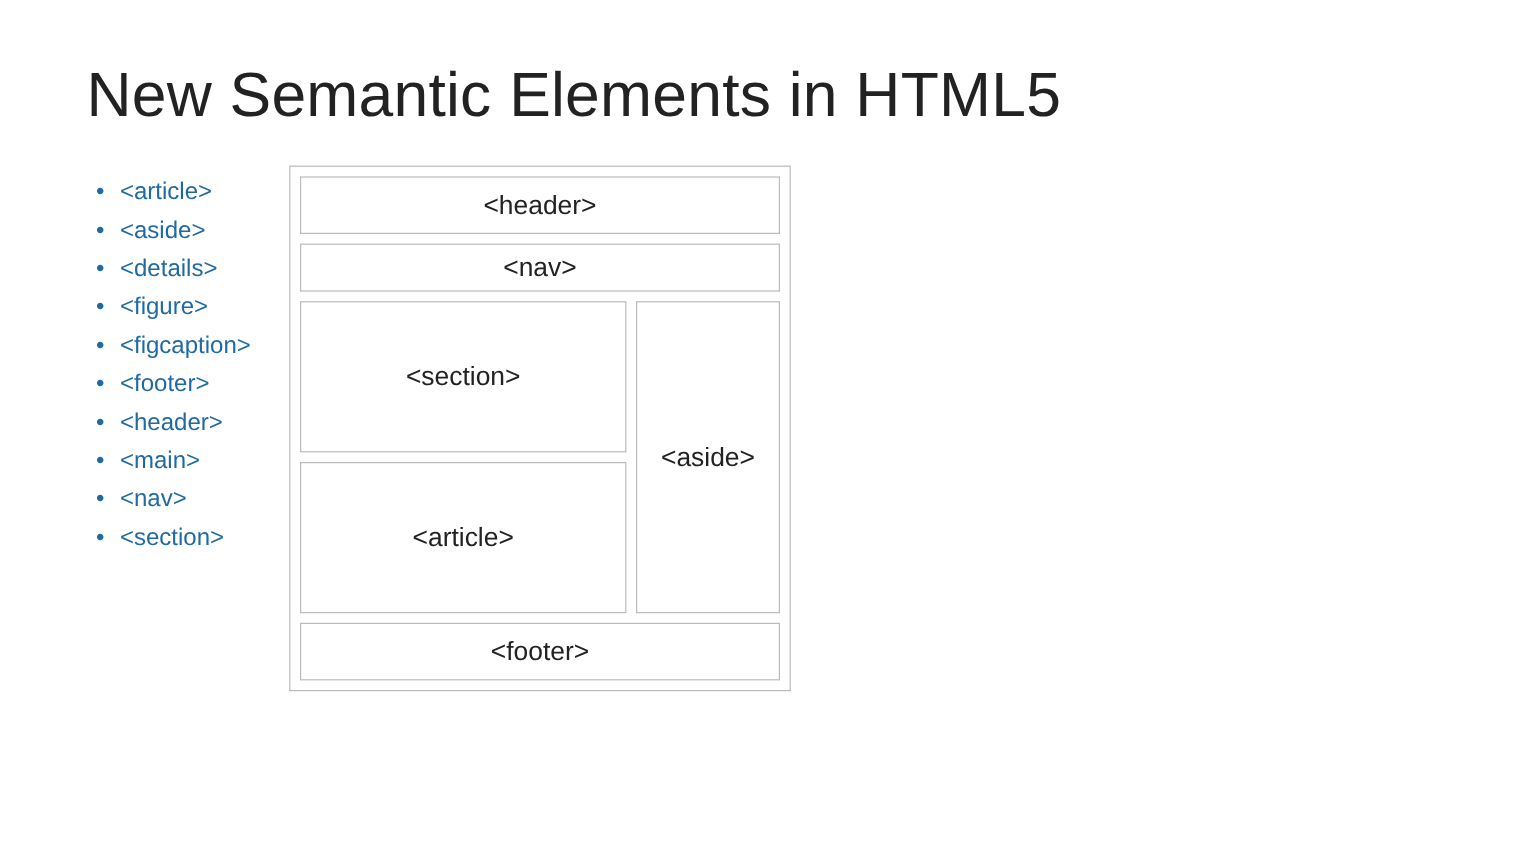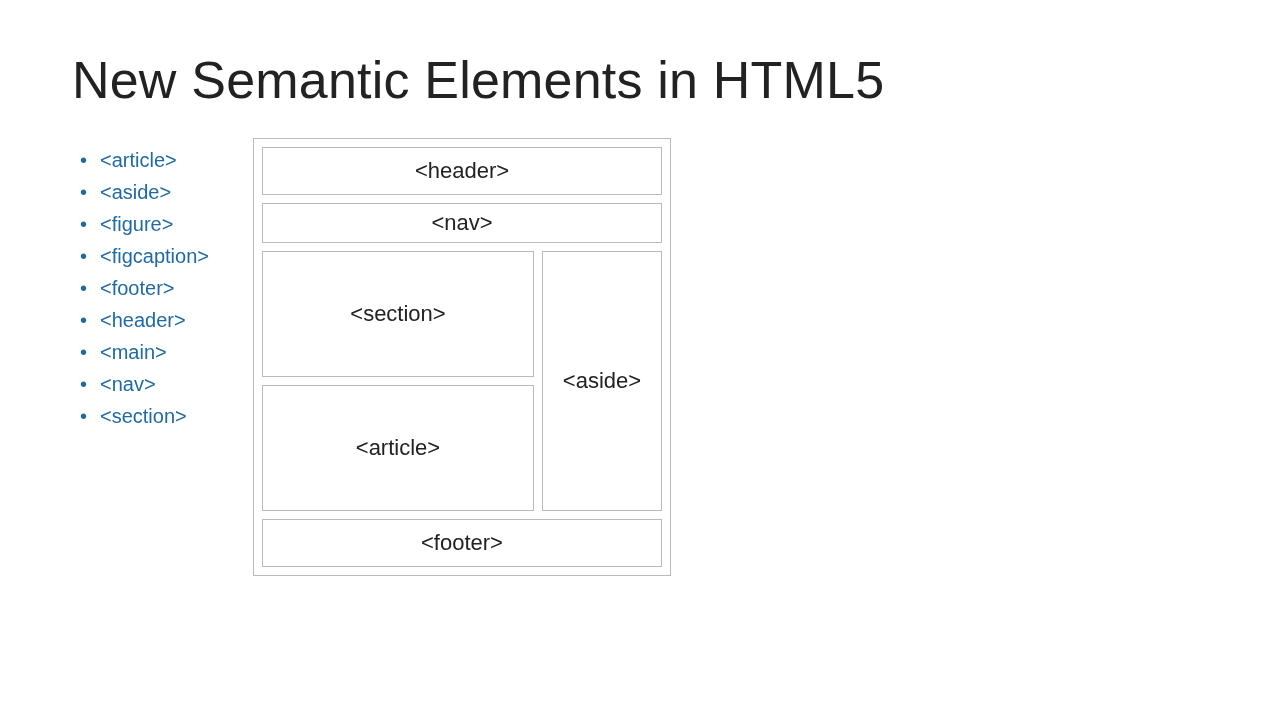--- a/index.html
+++ b/index.html
@@ -12,21 +12,21 @@
   }
   .title {
     font-size: 52px;
     font-weight: 400;
     color: #222;
     margin-bottom: 34px;
     letter-spacing: 0.2px;
   }
   .content {
     display: flex;
-    gap: 44px;
+    gap: 32px;
     align-items: flex-start;
   }
   .bullets {
     list-style: none;
     padding-left: 8px;
   }
   .bullets li {
     font-size: 20px;
     line-height: 32px;
     color: #1f6aa5;
@@ -83,20 +83,21 @@
 <body>
 
 <div class="slide">
   <h1 class="title">New Semantic Elements in HTML5</h1>
 
   <div class="content">
 
     <ul class="bullets">
       <li>&lt;article&gt;</li>
       <li>&lt;aside&gt;</li>
+      <li>&lt;details&gt;</li>
       <li>&lt;figure&gt;</li>
       <li>&lt;figcaption&gt;</li>
       <li>&lt;footer&gt;</li>
       <li>&lt;header&gt;</li>
       <li>&lt;main&gt;</li>
       <li>&lt;nav&gt;</li>
       <li>&lt;section&gt;</li>
     </ul>
 
     <div class="diagram">

